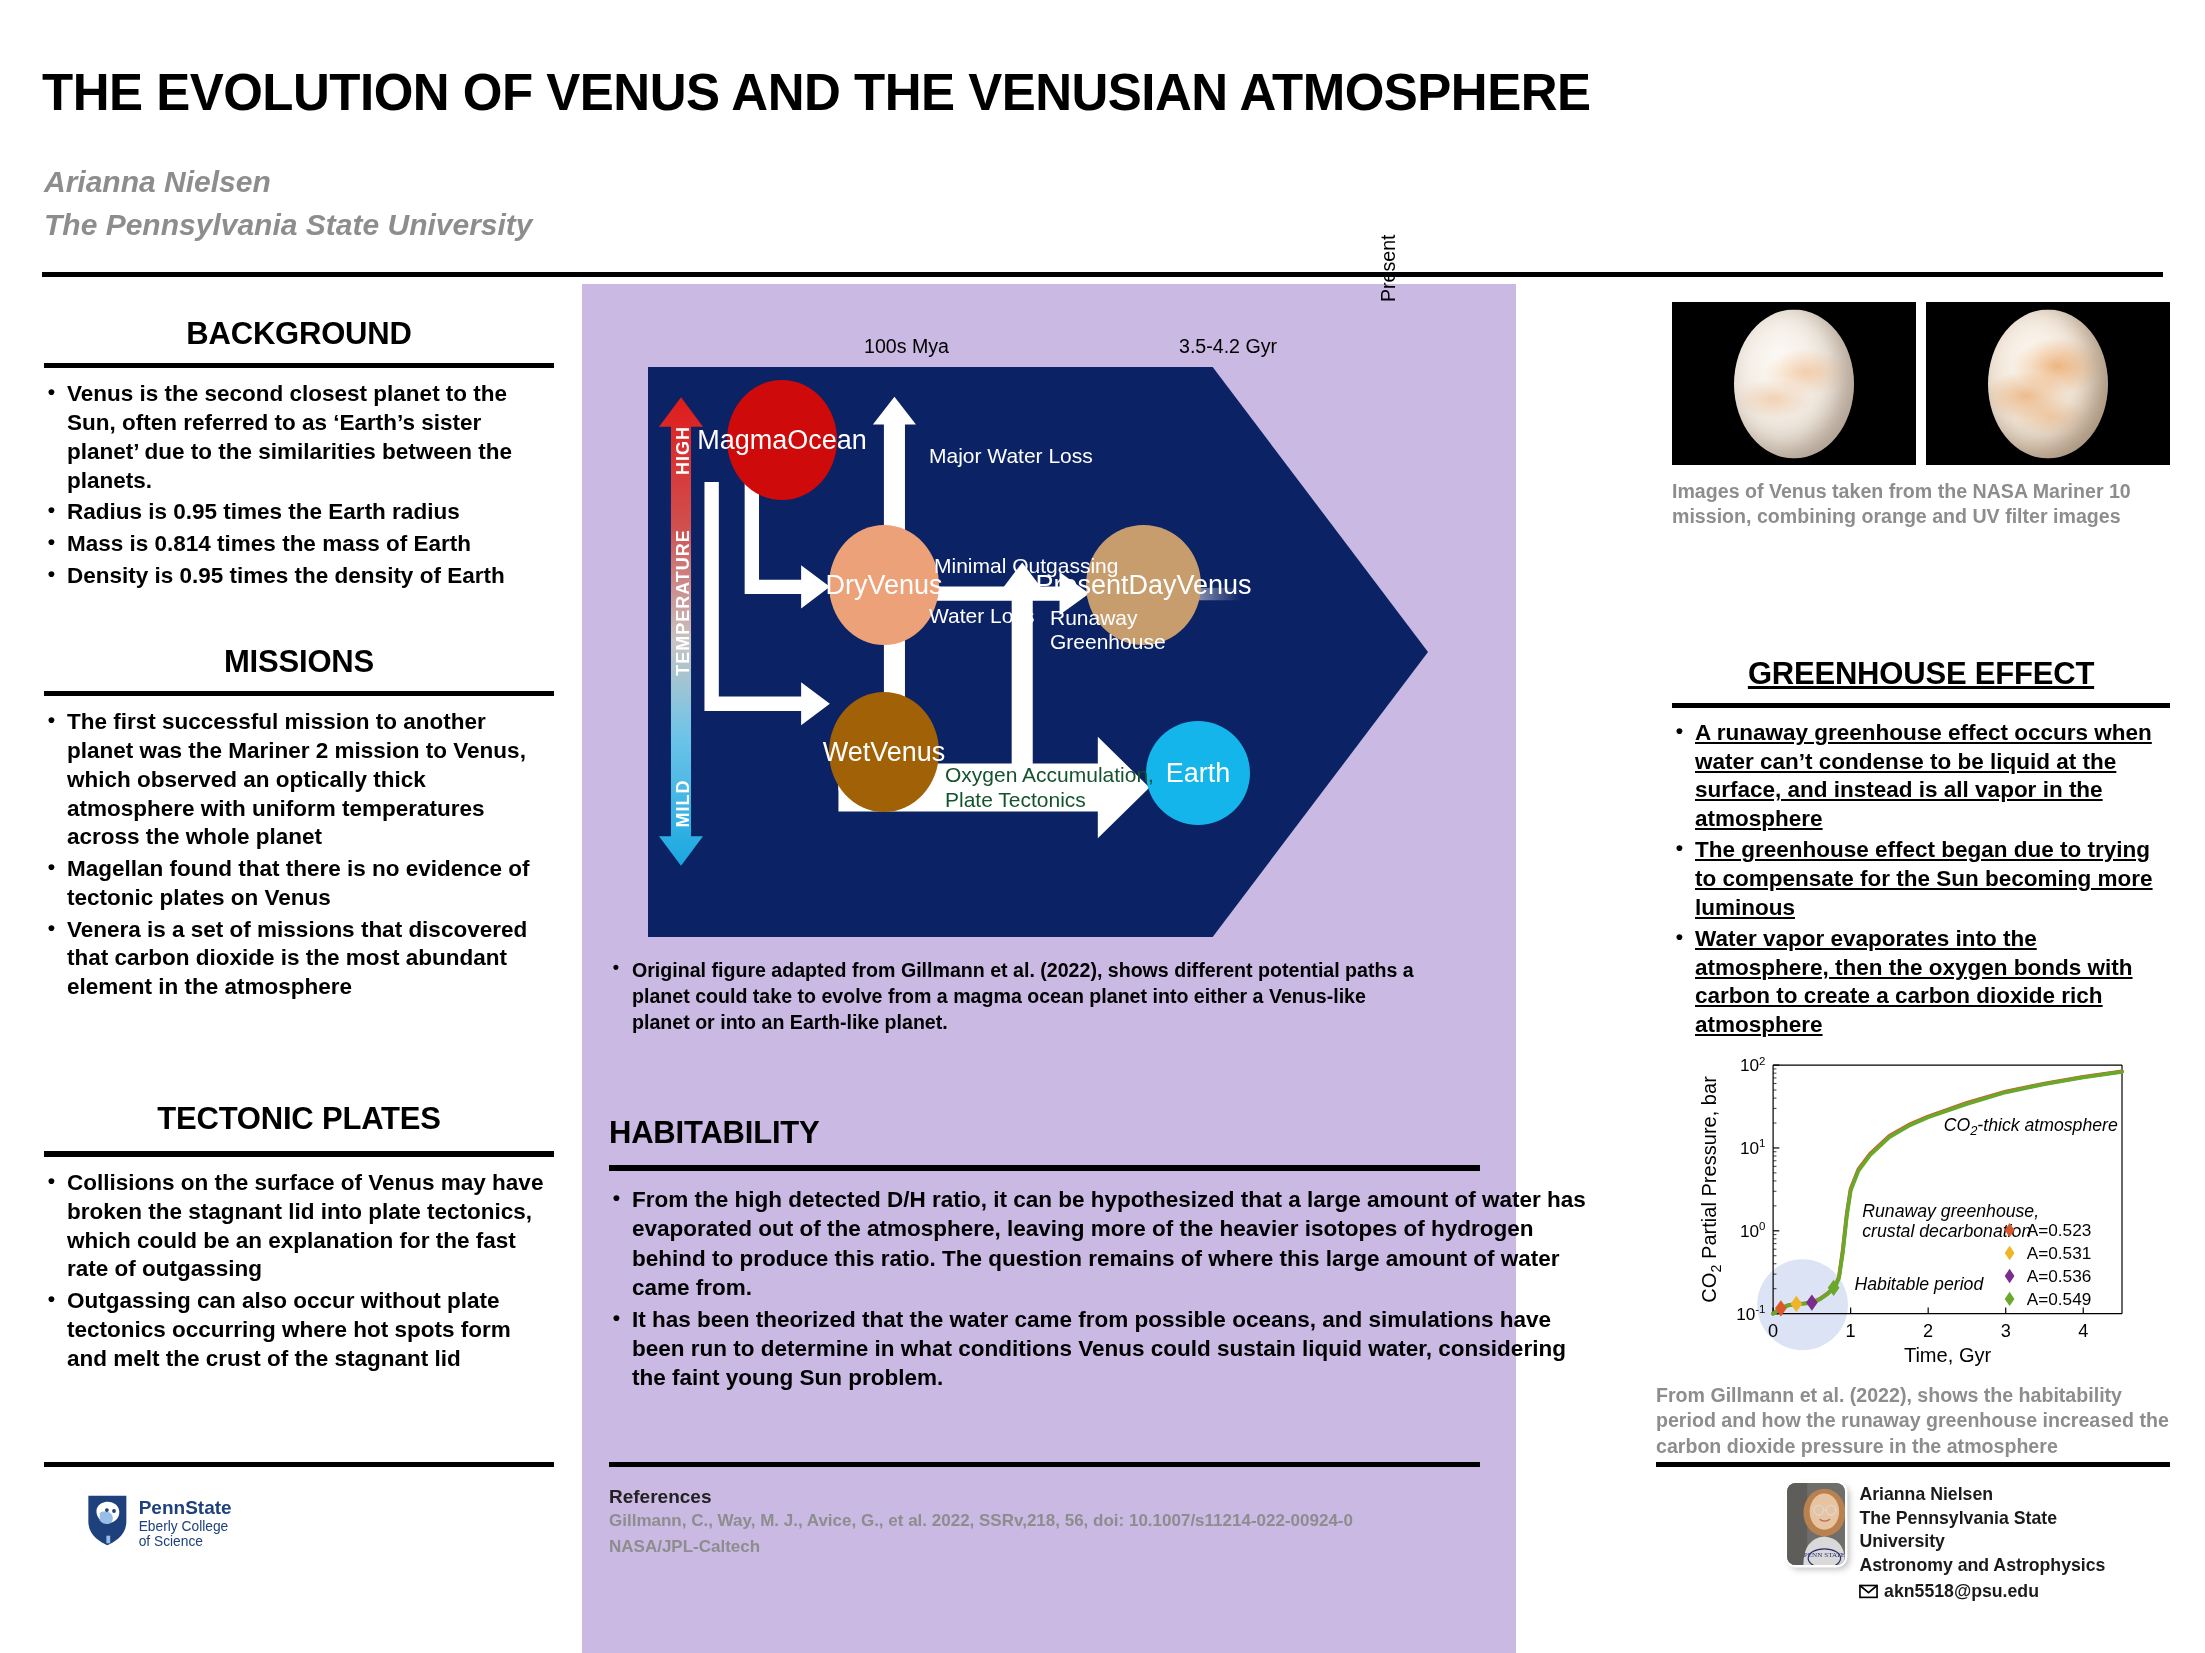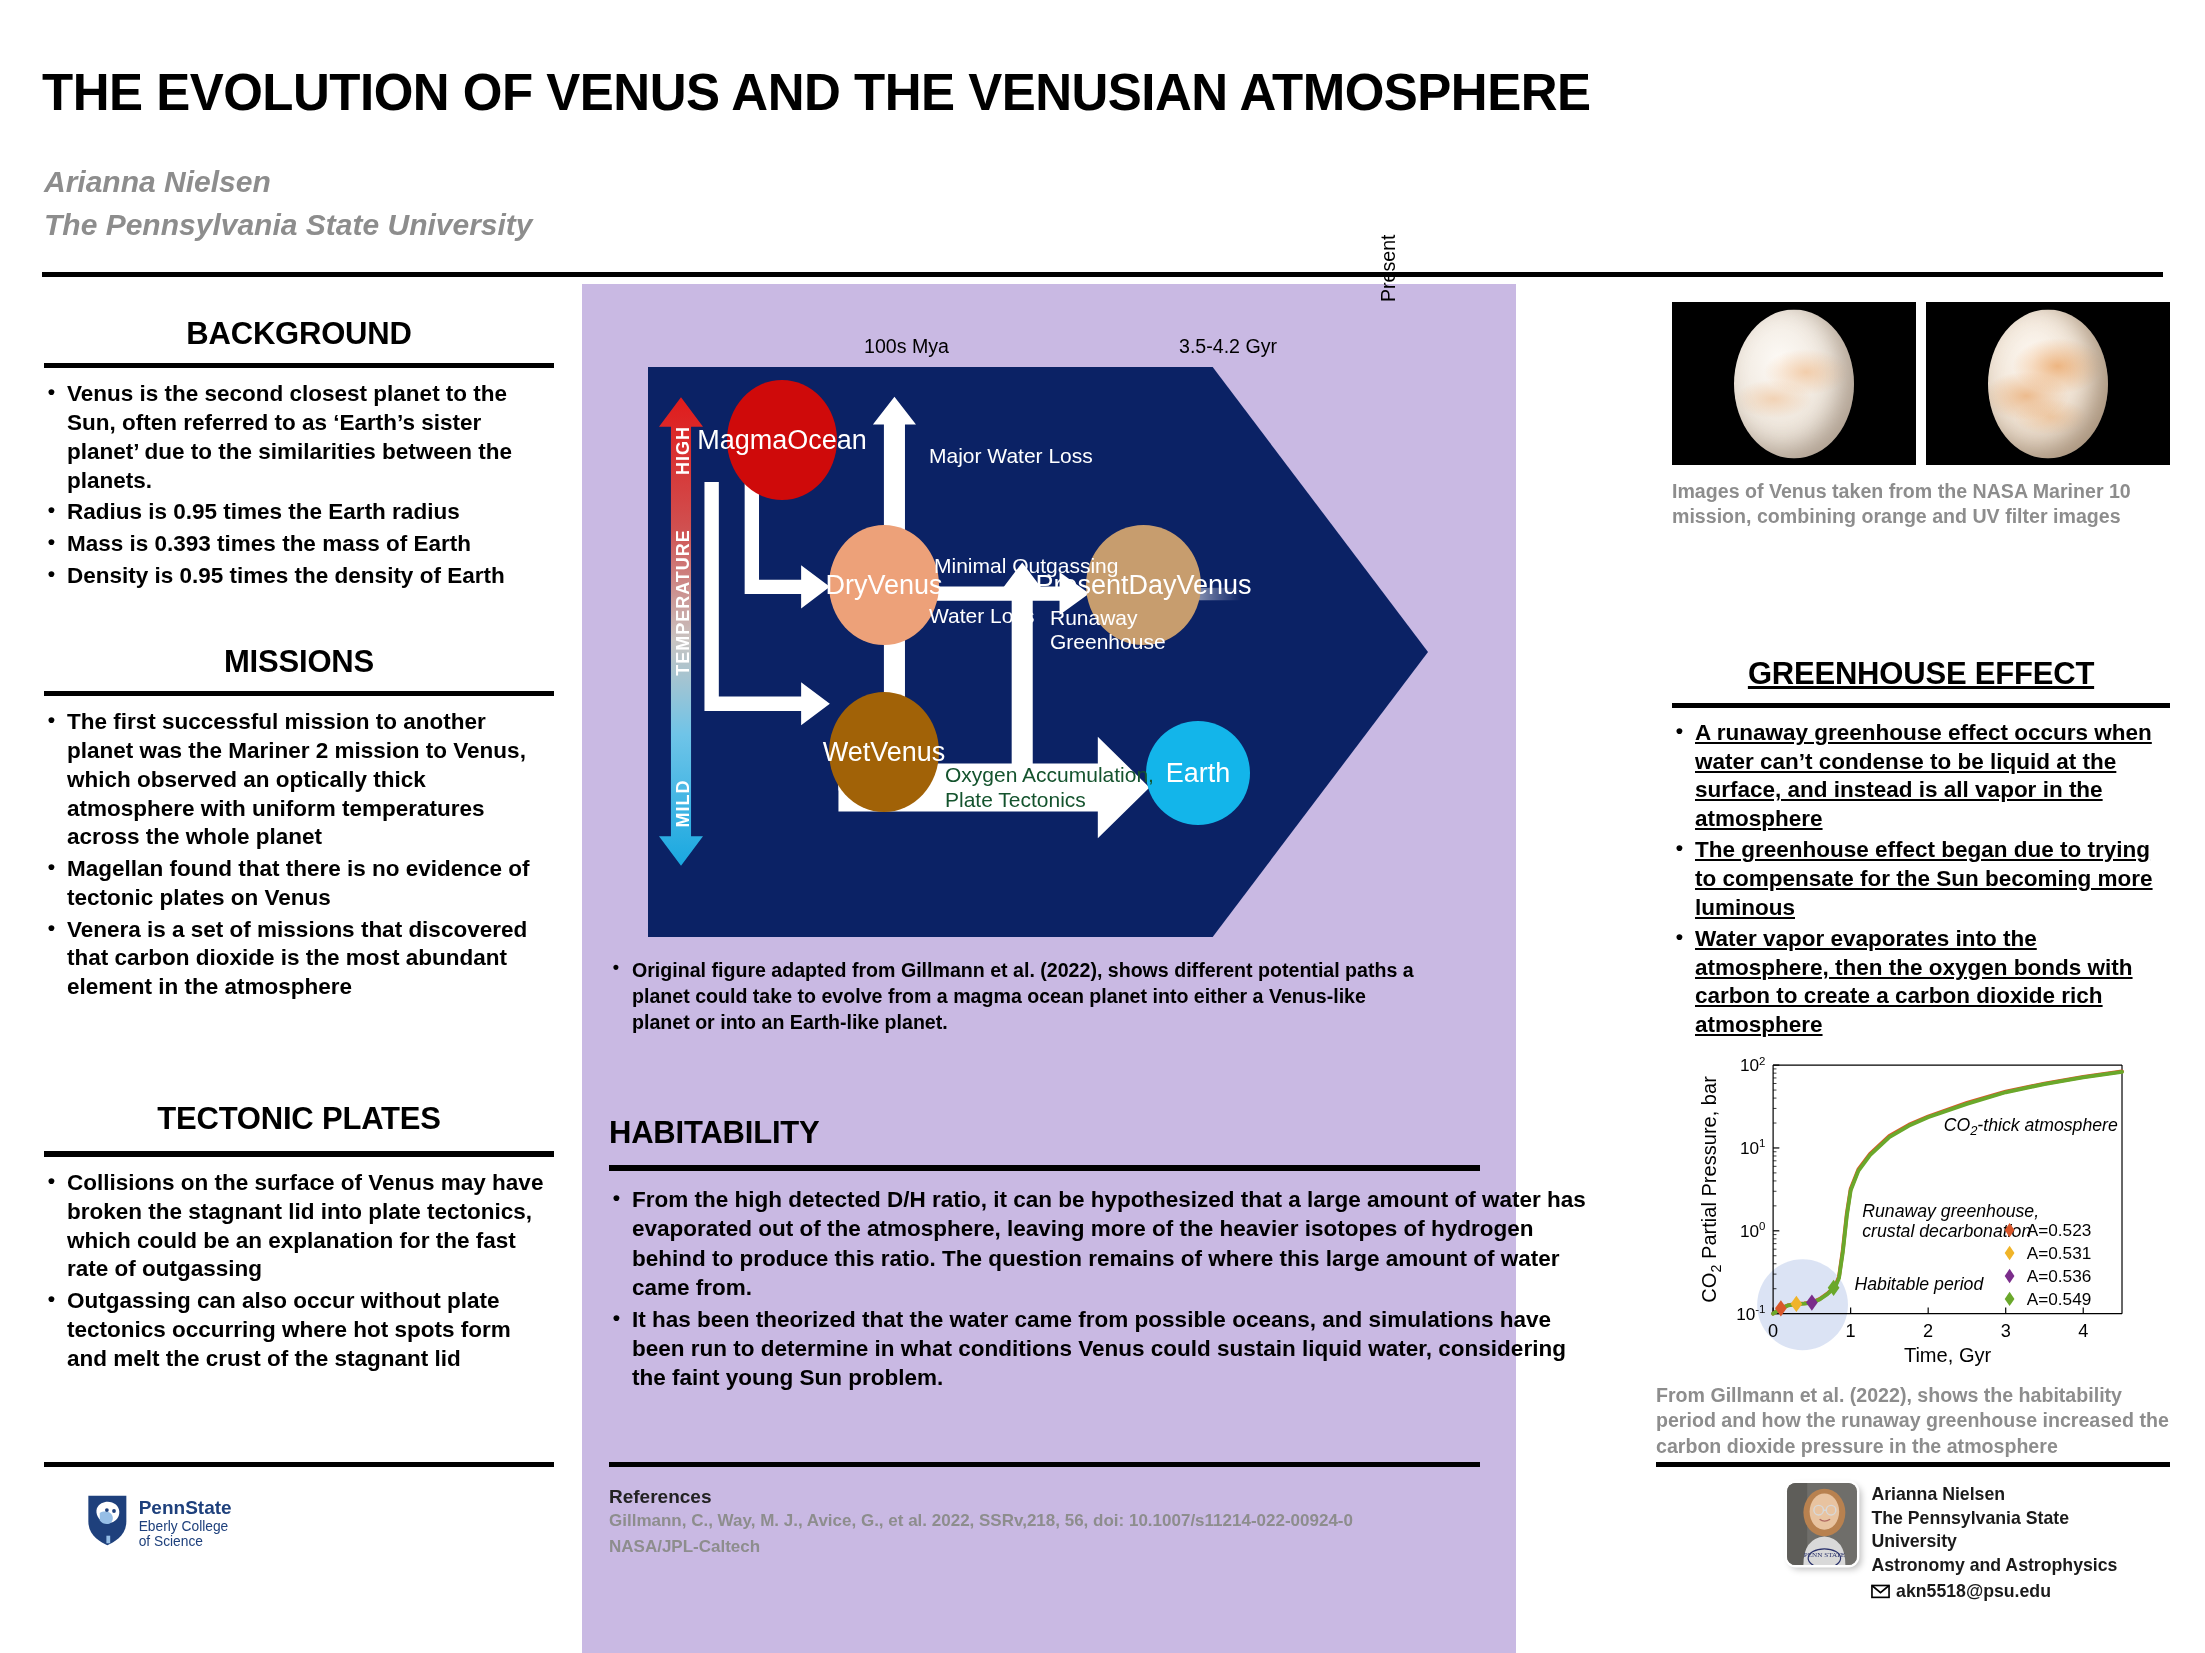--- a/index.html
+++ b/index.html
@@ -98,42 +98,42 @@
   #chart-caption{position:absolute;left:1656px;top:1383px;width:531px;
       font-size:19.6px;font-weight:bold;line-height:1.3;color:#8d8d8d;}
   #right-bottom-rule{position:absolute;left:1656px;top:1462px;width:514px;height:5.3px;background:#000;}
 
   
   #psu-logo{position:absolute;left:85px;top:1492px;width:191px;height:57px;}
   #references{position:absolute;left:609px;top:1486px;width:814px;}
   #ref-head{font-size:19px;font-weight:bold;color:#222;}
   .ref-line{font-size:17px;font-weight:bold;color:#8d8d8d;line-height:1.5;}
   #contact{position:absolute;left:1787px;top:1483px;width:397px;display:flex;gap:14.4px;}
-  #contact-photo{width:70px;height:82px;border-radius:8.6px;overflow:hidden;position:relative;
+  #contact-photo{width:58px;height:82px;border-radius:8.6px;overflow:hidden;position:relative;
       background:#7d7c78;box-shadow:0 0 0 2.4px #fff, 3.8px 3.8px 7.7px rgba(0,0,0,.28);}
   #contact-lines{font-size:17.7px;font-weight:bold;line-height:1.34;color:#1a1a1a;}
   #email-row{display:flex;align-items:center;gap:5.7px;margin-top:1.9px;}
 </style>
 </head>
 <body>
 
 <div id="poster-title">THE EVOLUTION OF VENUS AND THE VENUSIAN ATMOSPHERE</div>
 <div id="author-name">Arianna Nielsen</div>
 <div id="author-affil">The Pennsylvania State University</div>
 <div id="header-rule"></div>
 
 <div id="center-panel"></div>
 
 <div id="col-left">
   <div class="sec-head">BACKGROUND</div>
   <div class="sec-rule" id="bg-rule"></div>
   <ul class="bullets" id="bg-list">
       <li>Venus is the second closest planet to the Sun, often referred to as ‘Earth’s sister planet’ due to the similarities between the planets.</li>
       <li>Radius is 0.95 times the Earth radius</li>
-      <li>Mass is 0.393 times the mass of Earth</li>
+      <li>Mass is 0.814 times the mass of Earth</li>
       <li>Density is 0.95 times the density of Earth</li>
     </ul>
 </div>
 
 <div id="missions-block">
   <div class="sec-head">MISSIONS</div>
   <div class="sec-rule" id="missions-rule"></div>
   <ul class="bullets" id="missions-list">
       <li>The first successful mission to another planet was the Mariner 2 mission to Venus, which observed an optically thick atmosphere with uniform temperatures across the whole planet</li>
       <li>Magellan found that there is no evidence of tectonic plates on Venus</li>

